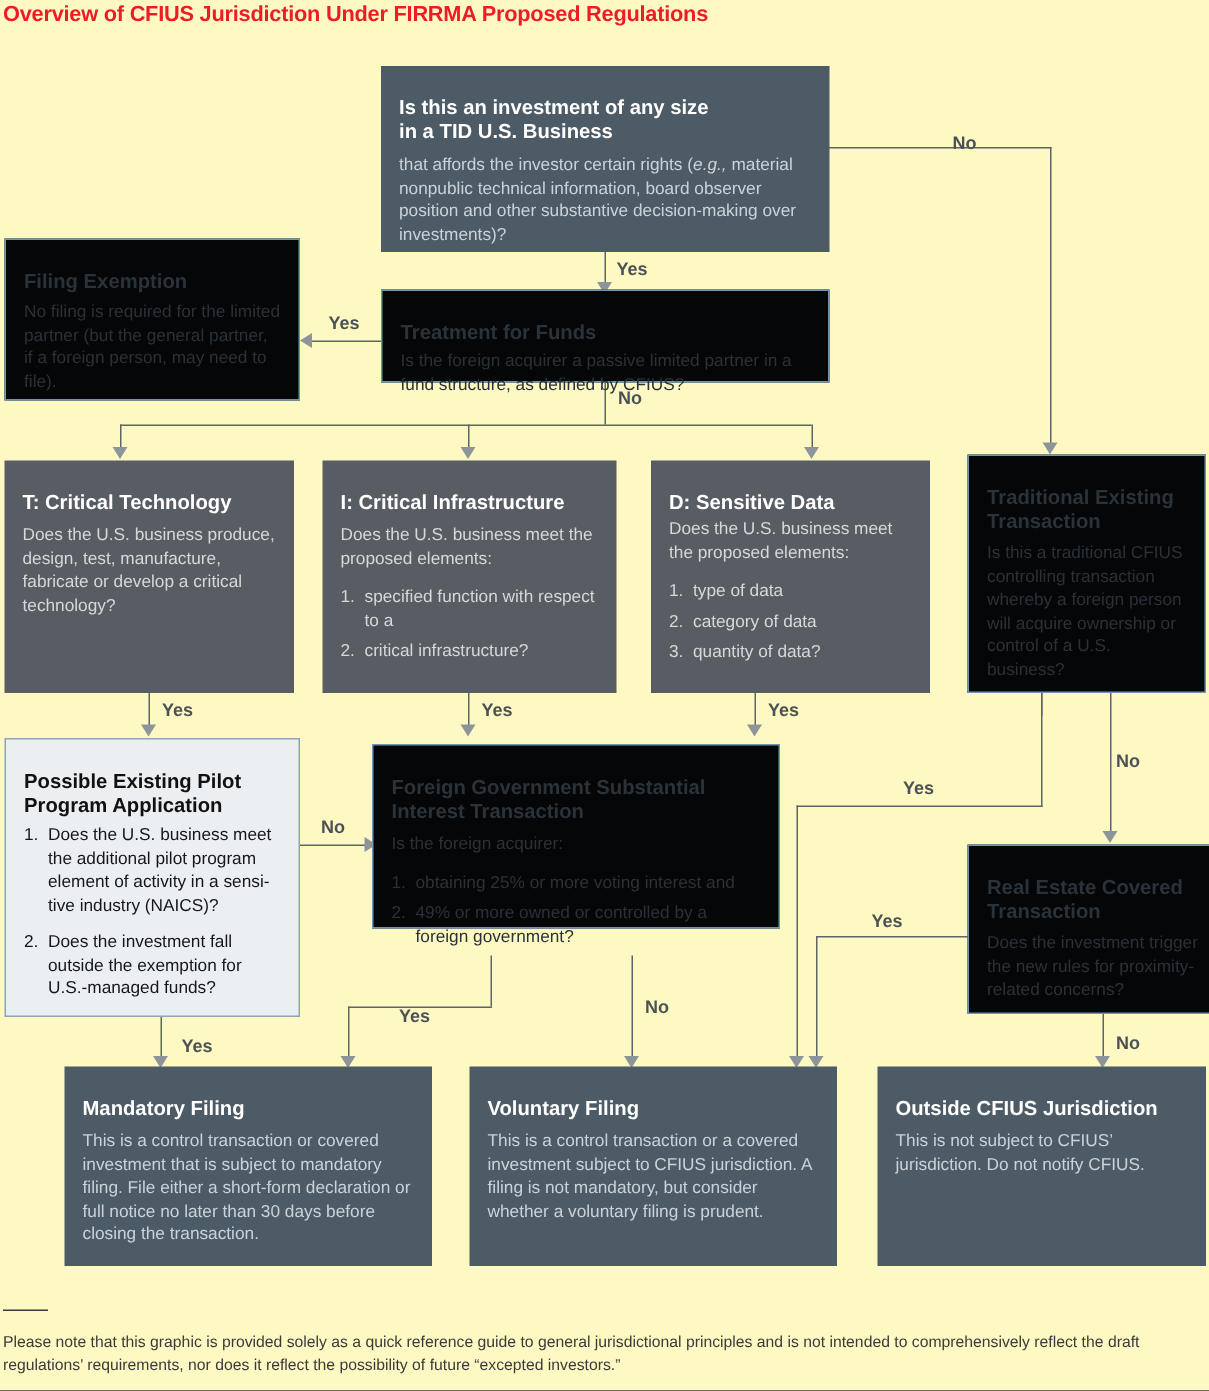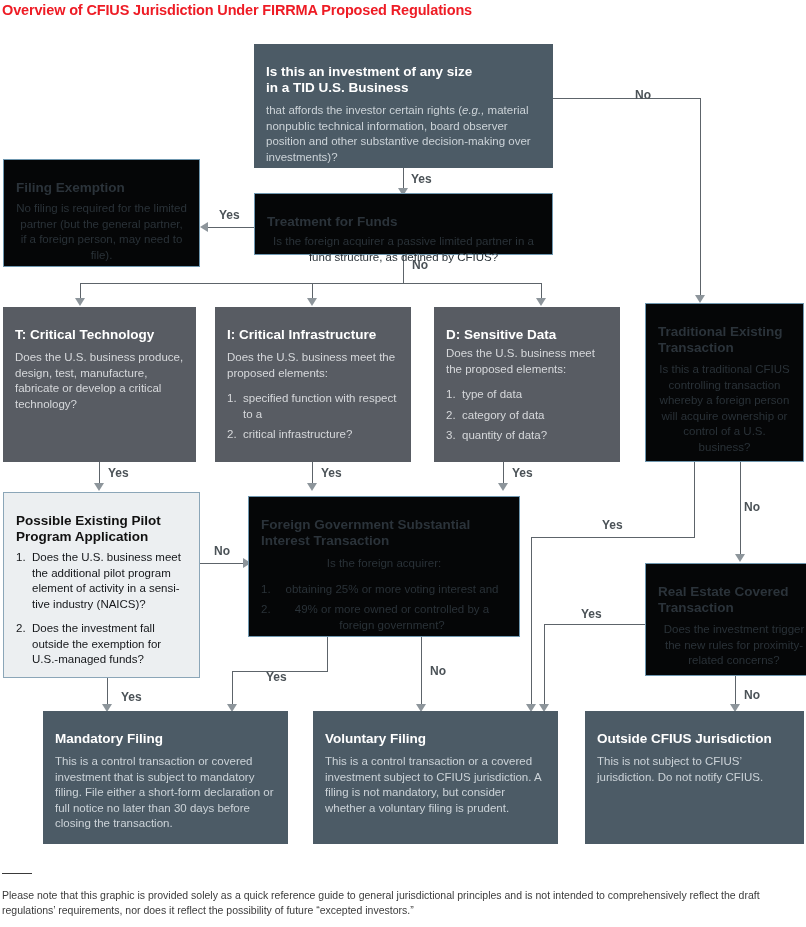--- a/index.html
+++ b/index.html
@@ -3,21 +3,21 @@
 <meta charset="utf-8">
 <style>
   * { box-sizing: border-box; margin: 0; padding: 0; }
   html, body {
     background: #000000;
     width: 806px;
     height: 927px;
     overflow: hidden;
     font-family: "Liberation Sans", sans-serif;
   }
-  #stage { position: relative; width: 806px; height: 927px; background: #ffffff; }
+  #stage { position: relative; width: 806px; height: 927px; background: #fef9c3; }
 
   
   .title {
     position: absolute;
     left: 2px; top: 2px;
     font-size: 14.5px;
     font-weight: bold;
     color: #ee1c25;
     letter-spacing: -0.15px;
     white-space: nowrap;
@@ -43,21 +43,21 @@
   .v-gray .bd, .v-gray ol li { color: #d6d8db; }
 
   
   .v-light { background: #eceff1; border: 1px solid #8ba6b8; }
   .v-light .hd { color: #111111; }
   .v-light .bd, .v-light ol li { color: #15171a; }
 
   
   .v-dim { background: #050607; border: 1px solid #6f97af; }
   .v-dim .hd { color: #2b333a; }
-  .v-dim .bd, .v-dim ol li { color: #2a3238; text-align: center; }
+  .v-dim .bd, .v-dim ol li { color: #2a3238; }
 
   
   .ln { position: absolute; background: #5d646a; }
   .lh { height: 1px; }
   .lv { width: 1px; }
   .arr {
     position: absolute; width: 0; height: 0;
     border-left: 5.5px solid transparent;
     border-right: 5.5px solid transparent;
     border-top: 8px solid #8d959b;
@@ -225,21 +225,21 @@
     <div class="hd" style="margin-bottom:5px;">
       <div>Possible Existing Pilot</div>
       <div>Program Application</div>
     </div>
     <ol style="margin-top:2px;">
       <li style="margin-bottom:9px;"><span class="num">1.</span><span>Does the U.S. business meet the additional pilot program element of activity in a sensi-tive industry (NAICS)?</span></li>
       <li><span class="num">2.</span><span>Does the investment fall outside the exemption for U.S.-managed funds?</span></li>
     </ol>
   </div>
 
-  <div class="node v-dim" style="left:248px; top:496px; width:272px; height:141px;">
+  <div class="node v-dim" style="left:248px; top:496px; width:272px; height:123px;">
     <div class="hd" style="margin-bottom:7px;">
       <div>Foreign Government Substantial</div>
       <div>Interest Transaction</div>
     </div>
     <div class="bd">Is the foreign acquirer:</div>
     <ol>
       <li><span class="num">1.</span><span>obtaining 25% or more voting interest and</span></li>
       <li><span class="num">2.</span><span>49% or more owned or controlled by a foreign government?</span></li>
     </ol>
   </div>

